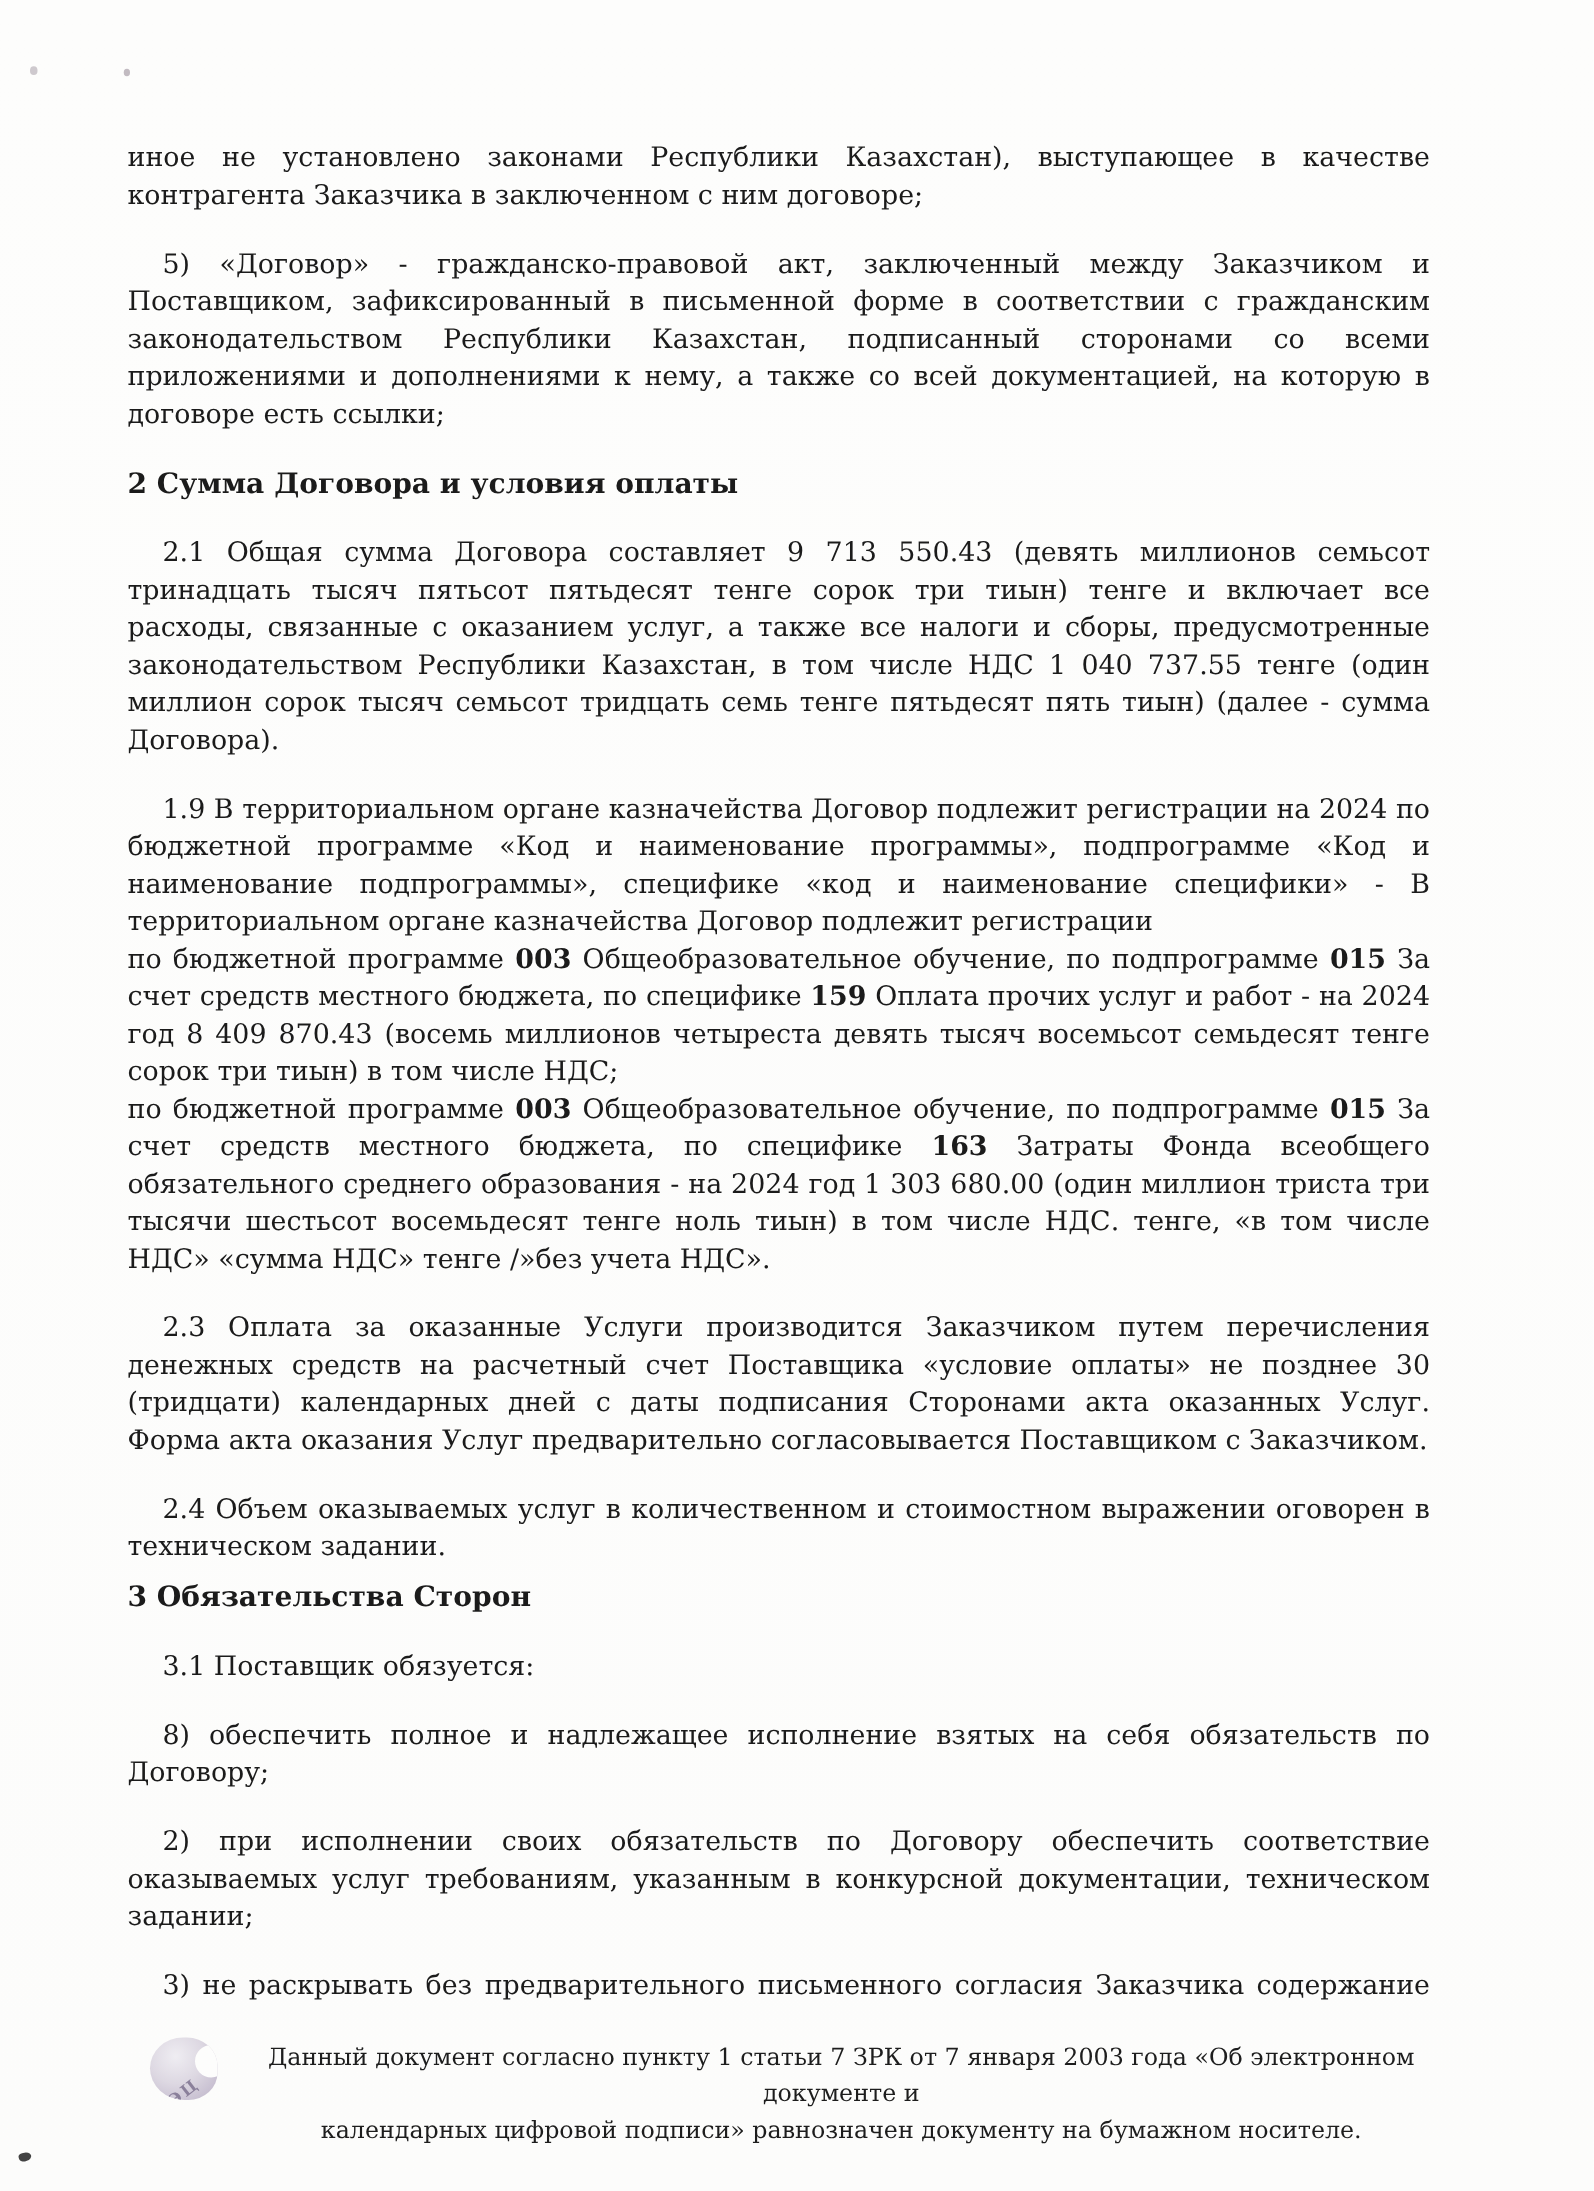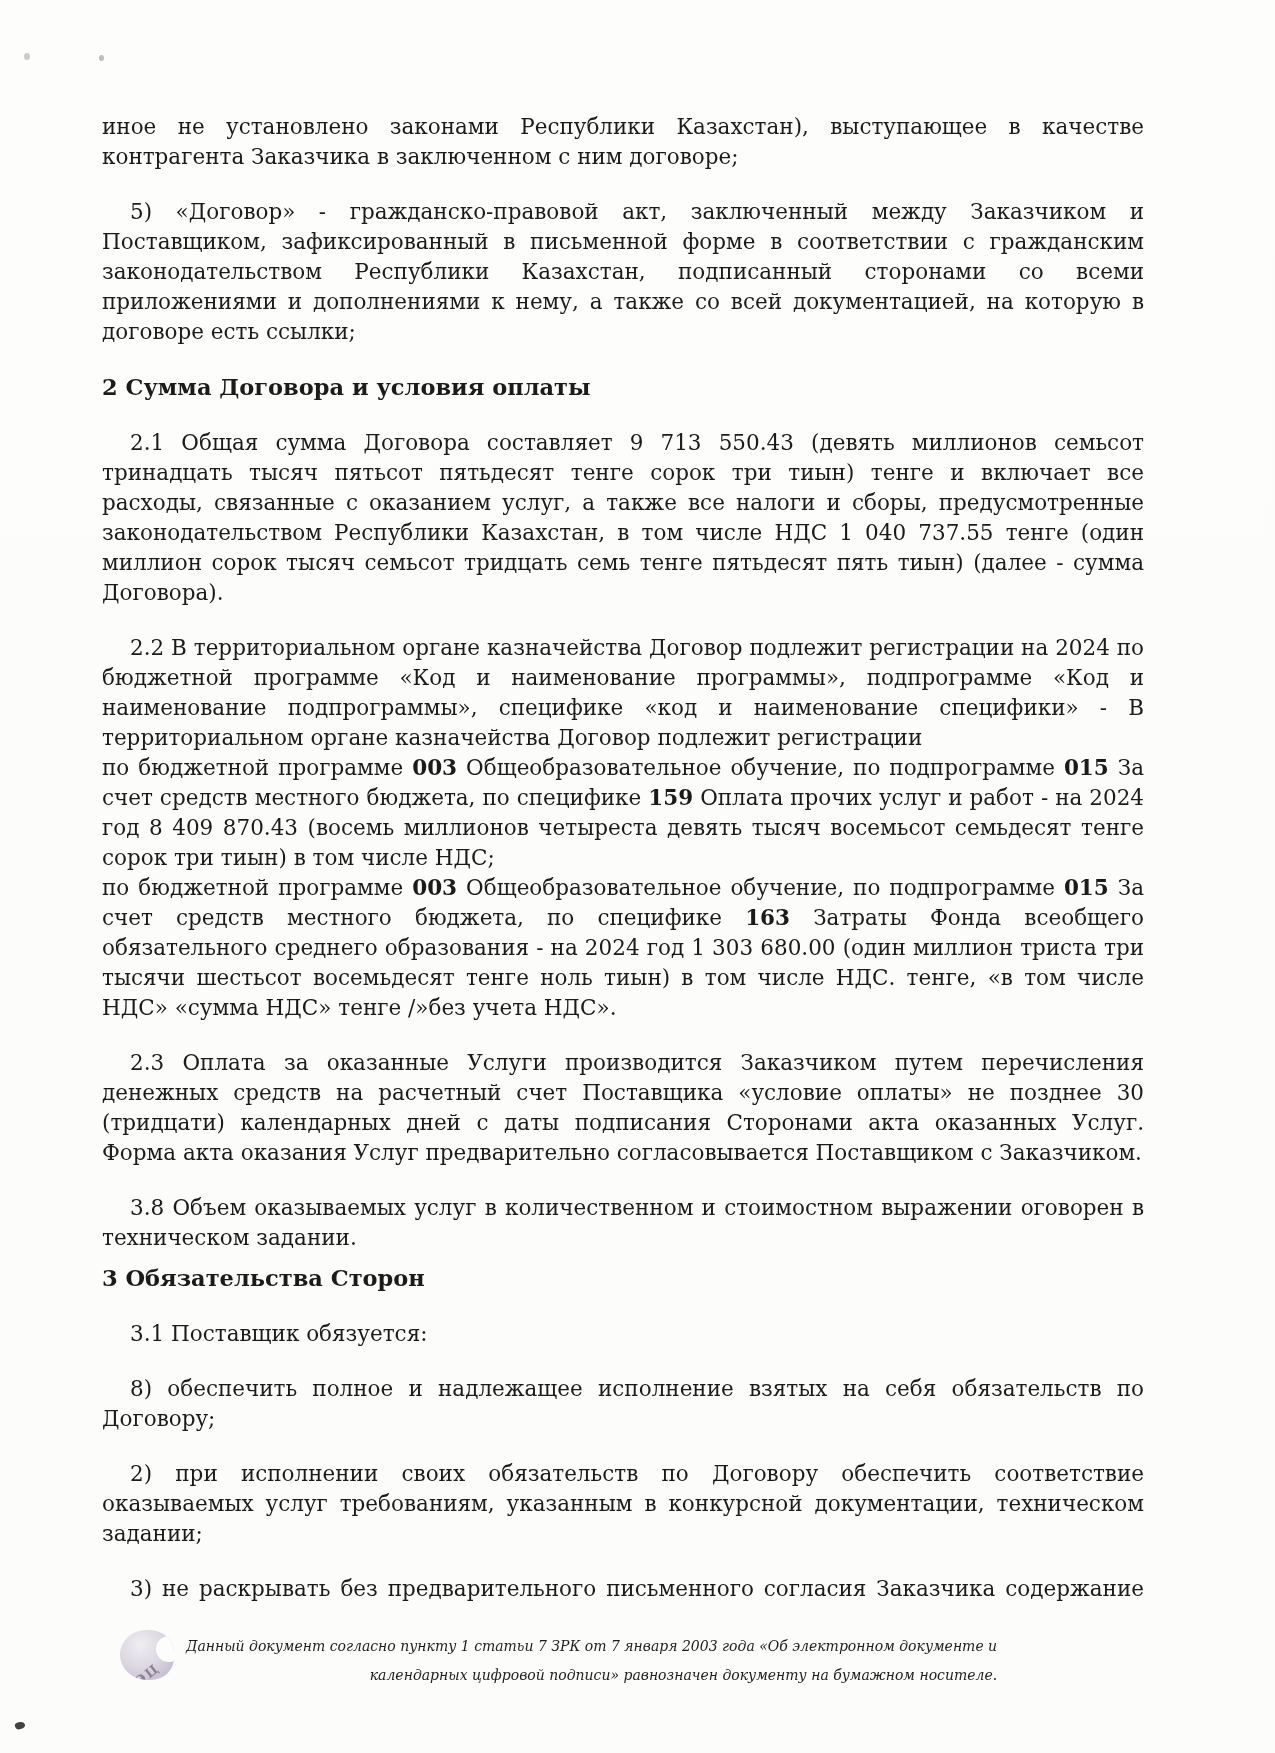--- a/index.html
+++ b/index.html
@@ -63,26 +63,25 @@
     opacity: .85;
   }
   .stamp .notch {
     position: absolute;
     right: -8px; top: 6px;
     width: 26px; height: 26px;
     background: #fdfdfc;
     border-radius: 50%;
   }
   .footer-text {
-    font-size: 14px;
+    font-size: 19px;
     line-height: 29px;
-    text-align: right;
+    text-align: center;
     color: #1d1d1d;
     padding-top: 2px;
-    font-style: italic;
   }
   .artifact { position: absolute; background: #a89ea8; border-radius: 50%; opacity: .55; }
   .artifact.a1 { left: 24px; top: 53px; width: 6px; height: 7px; }
   .artifact.a2 { left: 99px; top: 55px; width: 5px; height: 6px; opacity: .7; }
   .artifact.a3 {
     left: 15px; top: 1722px; width: 10px; height: 7px;
     background: #2e2e2e; opacity: .9; border-radius: 40% 60% 50% 50%;
     transform: rotate(-18deg);
   }
 </style>
@@ -100,29 +99,29 @@
     <p class="para">иное не установлено законами Республики Казахстан), выступающее в качестве контрагента Заказчика в заключенном с ним договоре;</p>
 
     <p class="para indent">5) «Договор» - гражданско-правовой акт, заключенный между Заказчиком и Поставщиком, зафиксированный в письменной форме в соответствии с гражданским законодательством Республики Казахстан, подписанный сторонами со всеми приложениями и дополнениями к нему, а также со всей документацией, на которую в договоре есть ссылки;</p>
 
 
 
     <div class="heading">2 Сумма Договора и условия оплаты</div>
 
     <p class="para indent">2.1 Общая сумма Договора составляет 9 713 550.43 (девять миллионов семьсот тринадцать тысяч пятьсот пятьдесят тенге сорок три тиын) тенге и включает все расходы, связанные с оказанием услуг, а также все налоги и сборы, предусмотренные законодательством Республики Казахстан, в том числе НДС 1 040 737.55 тенге (один миллион сорок тысяч семьсот тридцать семь тенге пятьдесят пять тиын) (далее - сумма Договора).</p>
 
-    <p class="para indent tight">2.2 В территориальном органе казначейства Договор подлежит регистрации на 2024 по бюджетной программе «Код и наименование программы», подпрограмме «Код и наименование подпрограммы», специфике «код и наименование специфики» - В территориальном органе казначейства Договор подлежит регистрации</p>
+    <p class="para indent tight">1.9 В территориальном органе казначейства Договор подлежит регистрации на 2024 по бюджетной программе «Код и наименование программы», подпрограмме «Код и наименование подпрограммы», специфике «код и наименование специфики» - В территориальном органе казначейства Договор подлежит регистрации</p>
 
     <p class="para tight"><span>по бюджетной программе </span><b class="code">003</b><span> Общеобразовательное обучение, по подпрограмме </span><b class="code">015</b><span> За счет средств местного бюджета, по специфике </span><b class="code">159</b><span> Оплата прочих услуг и работ - на 2024 год 8 409 870.43 (восемь миллионов четыреста девять тысяч восемьсот семьдесят тенге сорок три тиын) в том числе НДС;</span></p>
 
     <p class="para"><span>по бюджетной программе </span><b class="code">003</b><span> Общеобразовательное обучение, по подпрограмме </span><b class="code">015</b><span> За счет средств местного бюджета, по специфике </span><b class="code">163</b><span> Затраты Фонда всеобщего обязательного среднего образования - на 2024 год 1 303 680.00 (один миллион триста три тысячи шестьсот восемьдесят тенге ноль тиын) в том числе НДС. тенге, «в том числе НДС» «сумма НДС» тенге /»без учета НДС».</span></p>
 
     <p class="para indent">2.3 Оплата за оказанные Услуги производится Заказчиком путем перечисления денежных средств на расчетный счет Поставщика «условие оплаты» не позднее 30 (тридцати) календарных дней с даты подписания Сторонами акта оказанных Услуг. Форма акта оказания Услуг предварительно согласовывается Поставщиком с Заказчиком.</p>
 
-    <p class="para indent tight">3.8 Объем оказываемых услуг в количественном и стоимостном выражении оговорен в техническом задании.</p>
+    <p class="para indent tight">2.4 Объем оказываемых услуг в количественном и стоимостном выражении оговорен в техническом задании.</p>
 
     <div class="heading h3gap">3 Обязательства Сторон</div>
 
     <p class="para indent">3.1 Поставщик обязуется:</p>
 
     <p class="para indent">8) обеспечить полное и надлежащее исполнение взятых на себя обязательств по Договору;</p>
 
     <p class="para indent">2) при исполнении своих обязательств по Договору обеспечить соответствие оказываемых услуг требованиям, указанным в конкурсной документации, техническом задании;</p>
 
     <p class="para indent tight just-last"><span>3) не раскрывать без предварительного письменного согласия Заказчика содержание </span></p>

